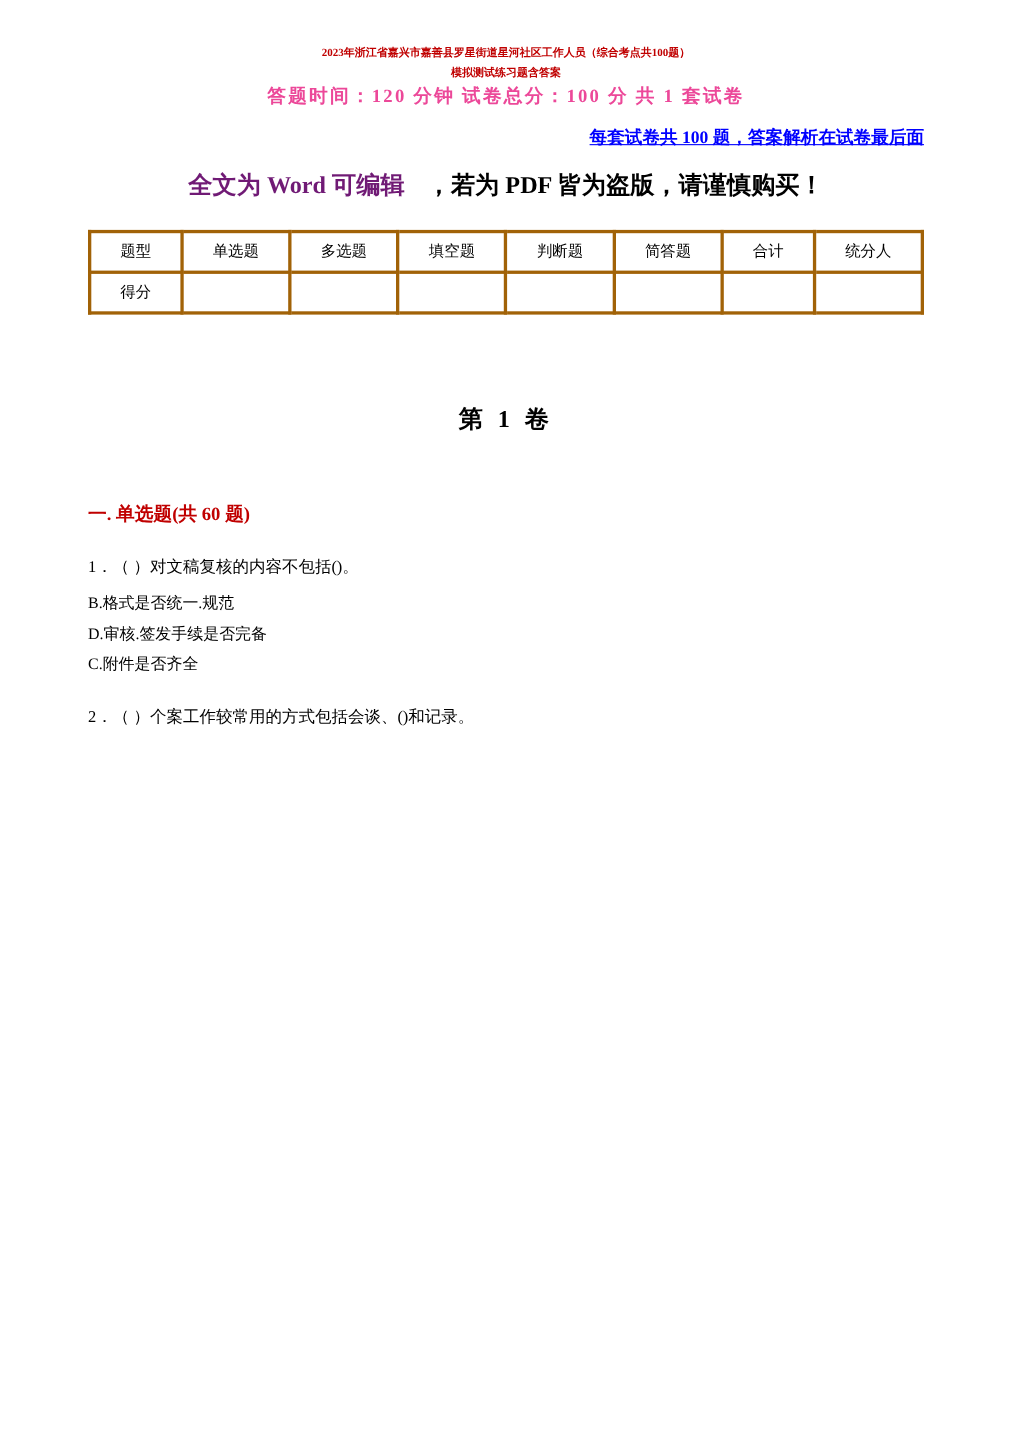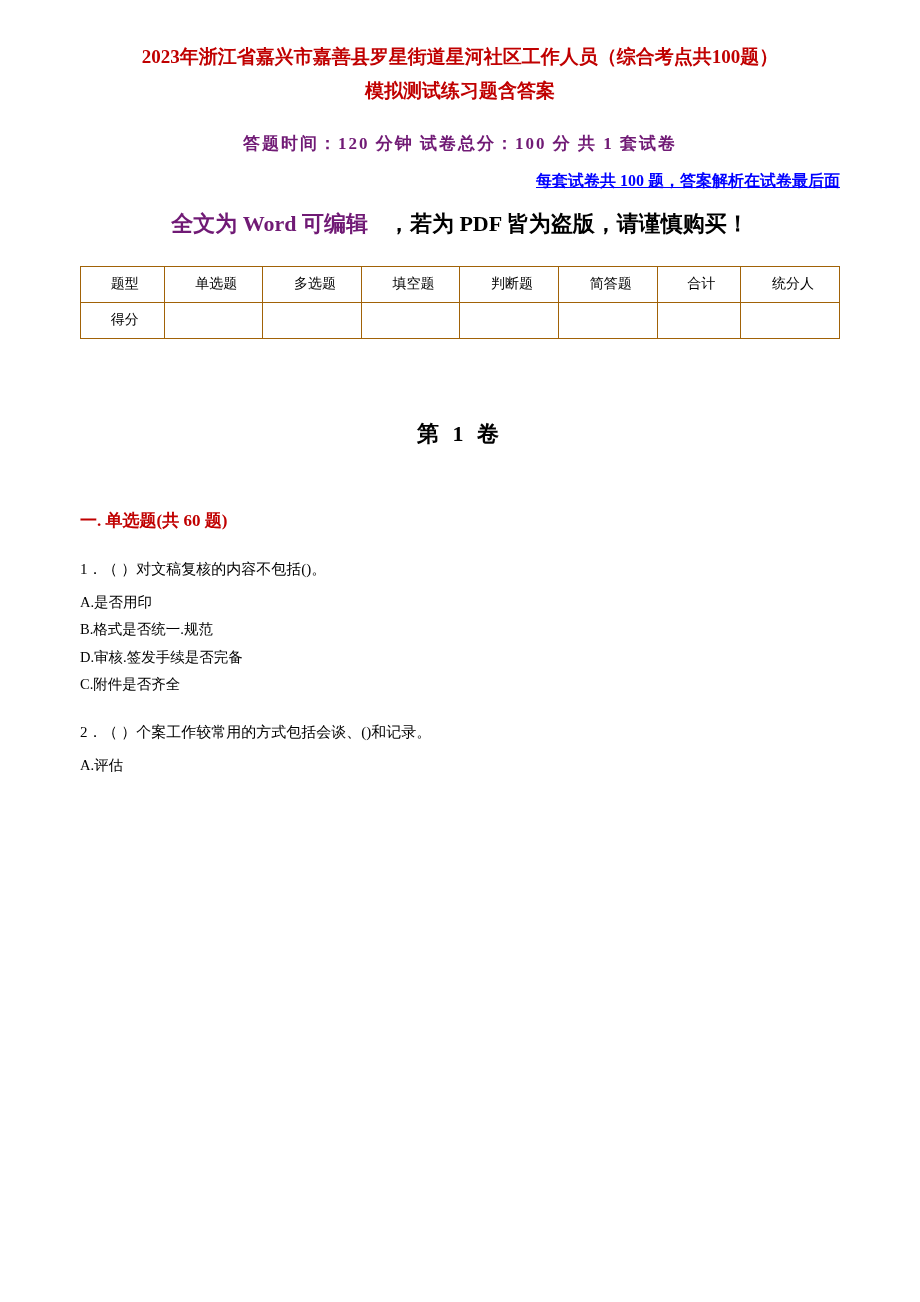--- a/index.html
+++ b/index.html
@@ -13,29 +13,28 @@
       font-size: 15px;
       color: #000000;
       width: 920px;
       min-height: 1302px;
       padding: 40px 80px;
     }
     .page-title {
       text-align: center;
       color: #c00000;
       font-weight: bold;
-      font-size: 19px;
+      font-size: 10px;
       line-height: 1.8;
-      margin-bottom: 24px;
     }
     .exam-info {
       text-align: center;
       font-size: 17px;
       font-weight: bold;
-      color: #701a75;
+      color: #ec4899;
       margin-bottom: 16px;
       letter-spacing: 2px;
     }
     .highlight-blue {
       text-align: right;
       color: #0000ff;
       font-size: 16px;
       font-weight: bold;
       text-decoration: underline;
       margin-bottom: 14px;
@@ -58,22 +57,22 @@
     .score-table-container {
       margin: 24px auto;
       width: 100%;
     }
     .score-table {
       border-collapse: collapse;
       width: 100%;
       margin: 0 auto;
     }
     .score-table td {
-      border: 1px solid #a16207;
-      text-align: right;
+      border: 3px solid #a16207;
+      text-align: center;
       padding: 8px 25px;
       font-size: 14px;
       min-width: 60px;
       height: 36px;
     }
     .vol-title {
       text-align: center;
       font-size: 22px;
       font-weight: bold;
       margin: 80px 0 60px 0;
@@ -152,27 +151,23 @@
 
 <div class="section-title">
   <span>一. 单选题(共 60 题)</span>
 </div>
 
 <div class="question">
   <div class="question-stem">
     <span>1．（ ）对文稿复核的内容不包括()。</span>
   </div>
   <div class="question-options">
-    <div>A.是否用印</div>
     <div>B.格式是否统一.规范</div>
     <div>D.审核.签发手续是否完备</div>
     <div>C.附件是否齐全</div>
   </div>
 </div>
 
 <div class="question">
   <div class="question-stem">
     <span>2．（ ）个案工作较常用的方式包括会谈、()和记录。</span>
   </div>
-  <div class="question-options">
-    <div>A.评估</div>
-  </div>
 </div>
 
 </body></html>

